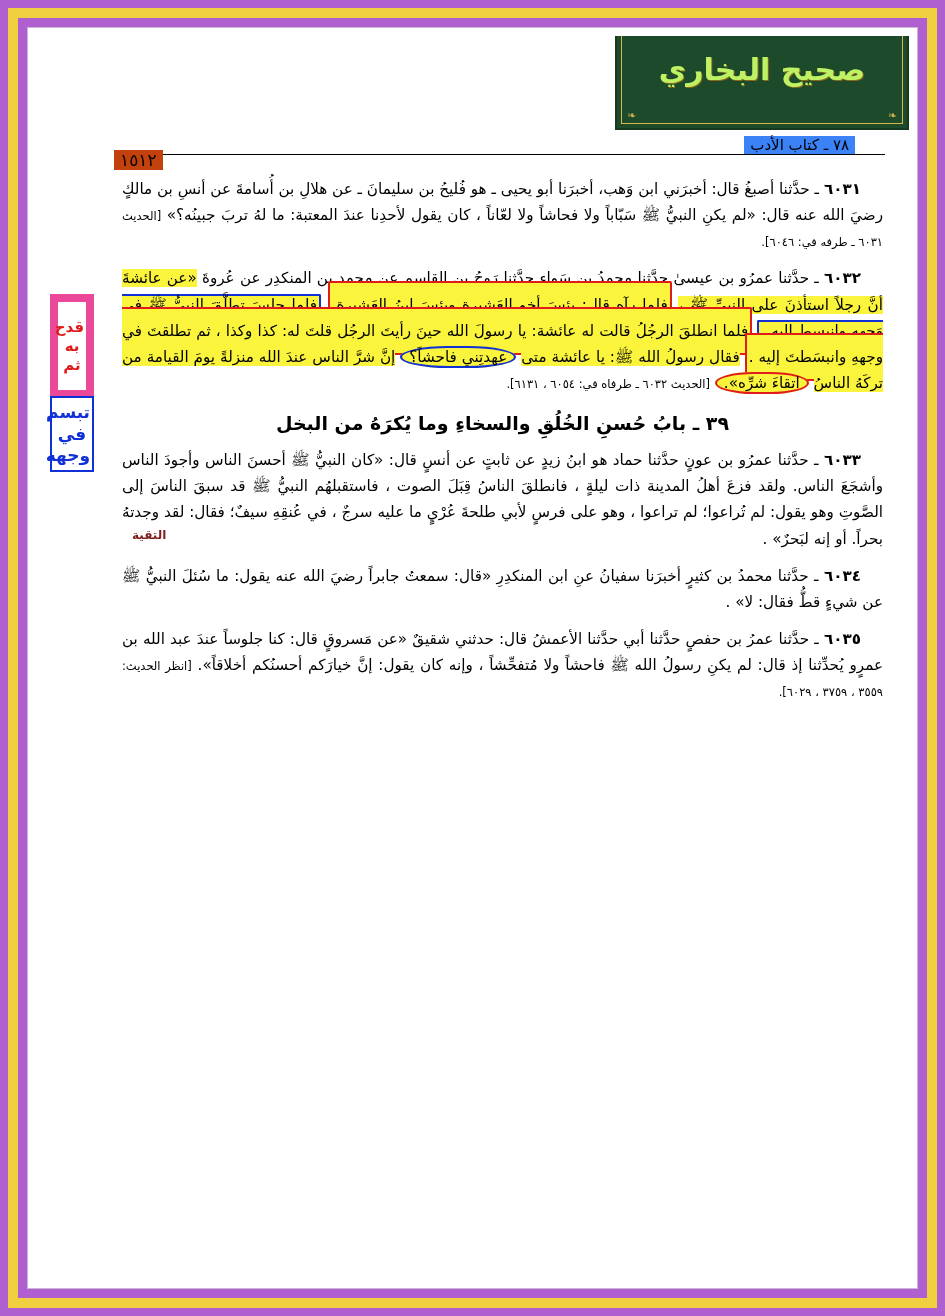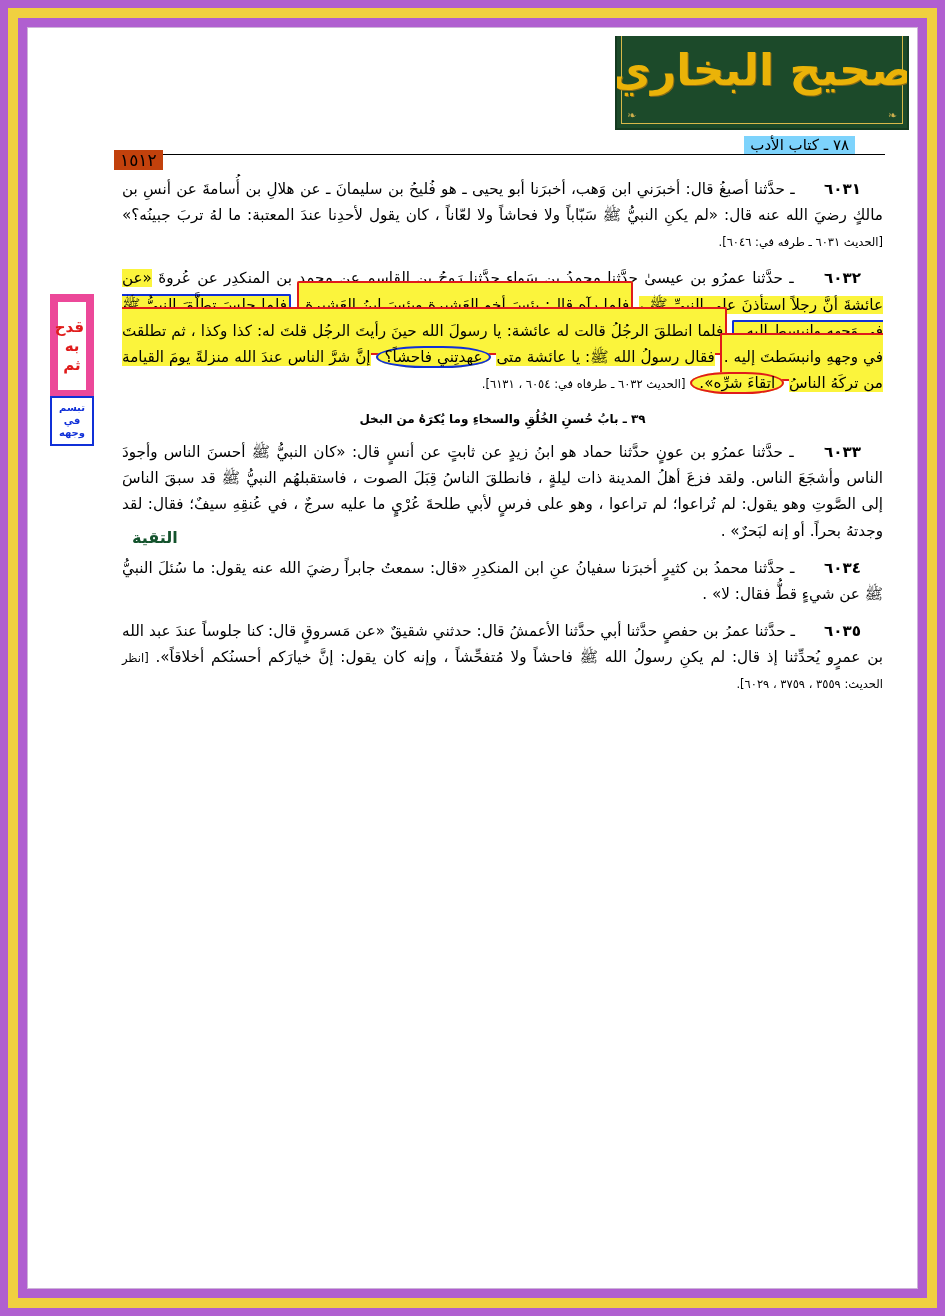--- a/index.html
+++ b/index.html
@@ -60,23 +60,23 @@
     position: absolute;
     inset: 4px;
     border: 1px solid #d8b84a;
   }
   .masthead-script {
     position: absolute;
     inset: 0;
     display: flex;
     align-items: center;
     justify-content: center;
-    color: #eab308;
-    font-family: "DejaVu Sans", sans-serif;
-    font-size: 44px;
+    color: #bef264;
+    font-family: "DejaVu Sans", sans-serif;
+    font-size: 30px;
     font-weight: bold;
     letter-spacing: -2px;
     text-shadow: 1px 1px 0 #8a6b18;
     direction: rtl;
     white-space: nowrap;
     text-align: right;
   }
   .masthead-deco {
     position: absolute;
     color: #cdae4d;
@@ -98,21 +98,21 @@
     top: 18px;
     left: 0;
     right: 0;
     border-top: 1px solid #000;
   }
   .chapter-label {
     position: absolute;
     right: 30px;
     top: 0;
     font-size: 15px;
-    background: #7dd3fc;
+    background: #3b82f6;
     padding: 0 6px;
     direction: rtl;
   }
   .page-number {
     position: absolute;
     left: 0px;
     top: 14px;
     font-size: 17px;
     background: #c2410c;
     padding: 0 6px;
@@ -130,35 +130,35 @@
     text-align: justify;
     font-family: "DejaVu Sans", sans-serif;
     color: #000;
   }
   p.hadith {
     margin: 0 0 11px 0;
     font-size: 15.2px;
     line-height: 1.72;
     text-indent: 22px;
   }
-  .num { font-weight: bold; margin-left: 24px; }
+  .num { font-weight: bold; }
   .ref {
     font-size: 11.5px;
     direction: rtl;
   }
   p.refline {
     margin: -6px 0 12px 0;
     font-size: 11.5px;
     text-align: center;
     line-height: 1.6;
   }
   .bab {
     margin: 16px 0 13px 0;
     text-align: center;
-    font-size: 12px;
+    font-size: 19px;
     font-weight: bold;
   }
 
   
   .hl { background: #fbf43c; }
   .boxred {
     border: 2px solid #e01b1b;
     padding: 13px 2px;
     border-radius: 2px;
   }
@@ -193,31 +193,31 @@
     color: #e01b1b;
     font-size: 15px;
     font-weight: bold;
     line-height: 1.25;
     padding: 16px 2px;
   }
   .note-blue {
     margin-top: -2px;
     border: 2px solid #1030d8;
     color: #1030d8;
-    font-size: 10px;
+    font-size: 17px;
     font-weight: bold;
     line-height: 1.25;
     padding: 4px 2px;
   }
   .taqiyya {
     position: absolute;
     left: 96px;
     top: 492px;
-    color: #14532d;
-    font-size: 16px;
+    color: #7f1d1d;
+    font-size: 12px;
     font-weight: bold;
     direction: rtl;
   }
 </style>
 </head>
 <body>
 
 <div class="page">
   <div class="frame-2"></div>
   <div class="frame-3"></div>

